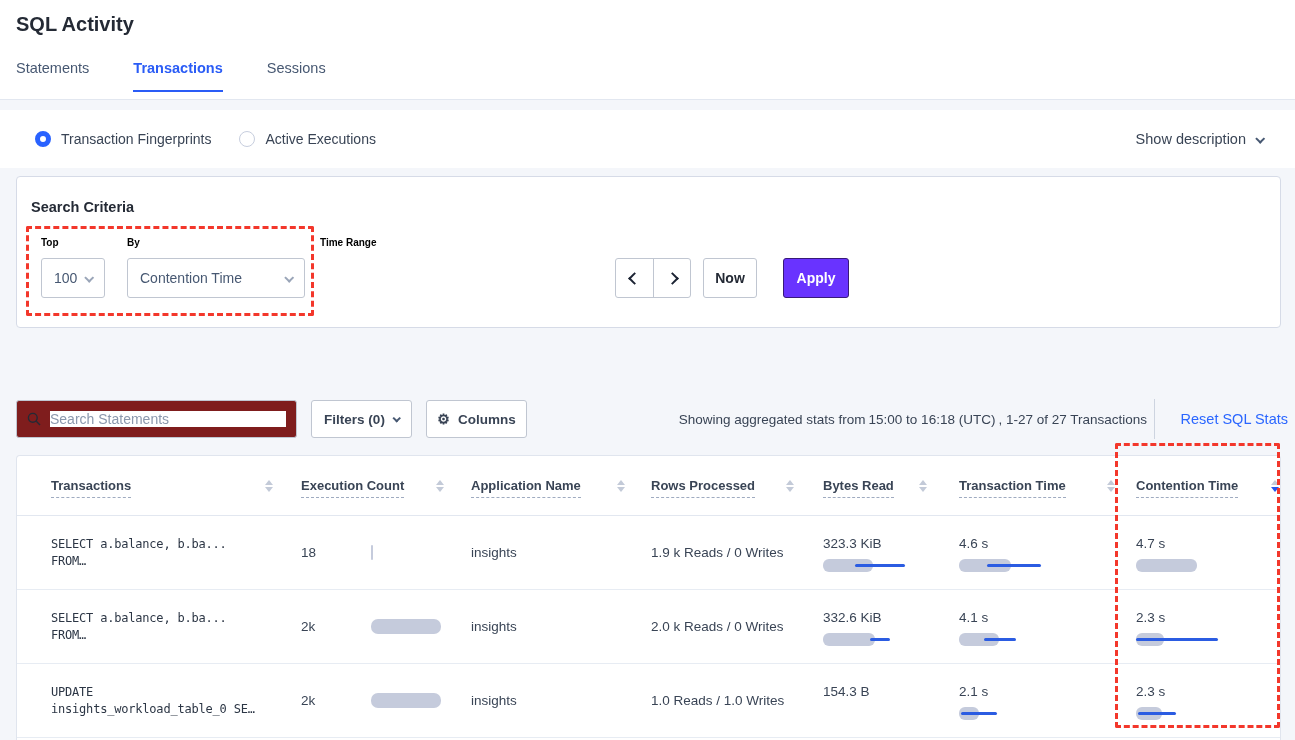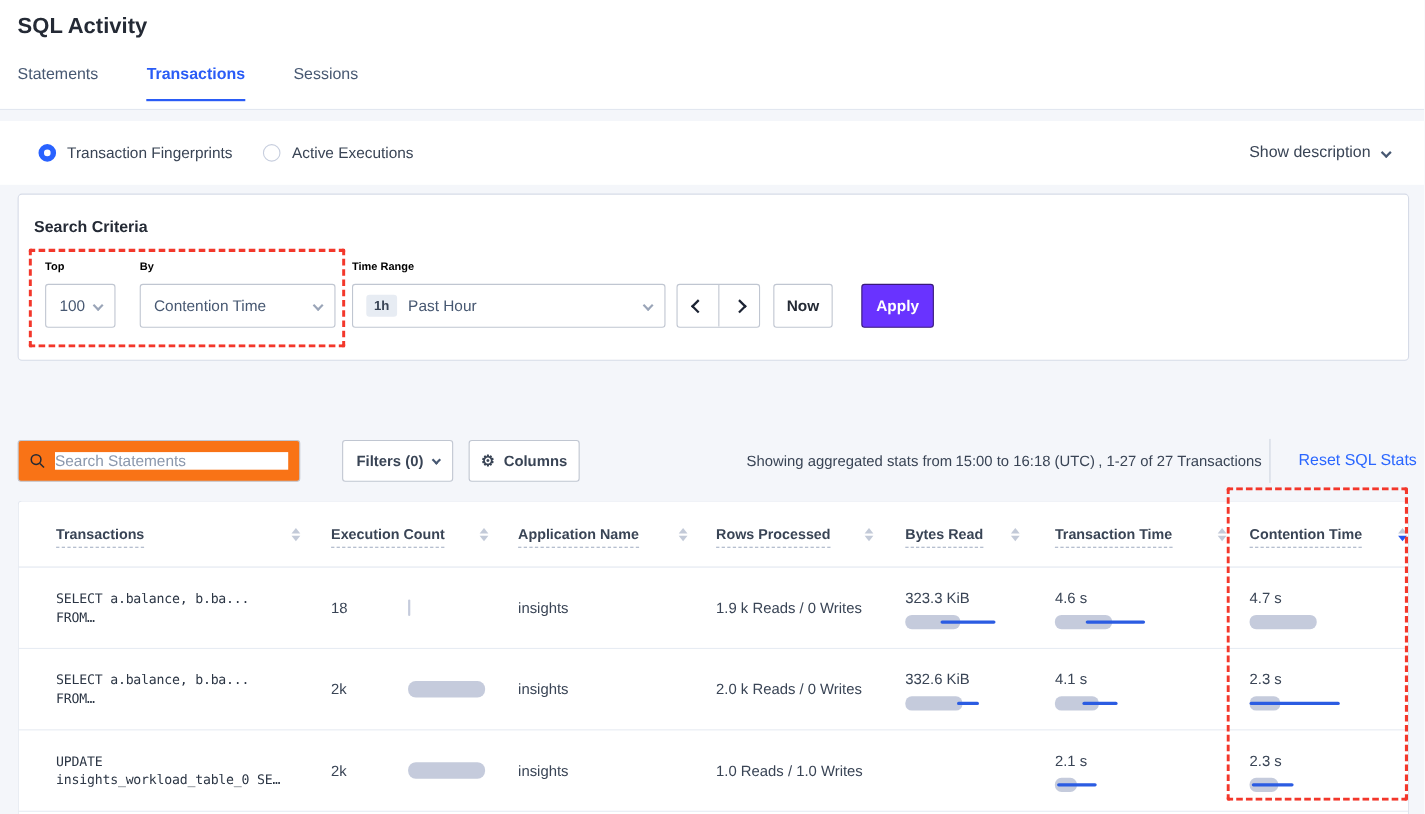--- a/index.html
+++ b/index.html
@@ -41,21 +41,21 @@
   .pager { position:absolute; height:40px; display:flex; border:1px solid #c0c6d1; border-radius:3px; background:#fff; overflow:hidden; }
   .pager .pbtn { width:37px; display:flex; align-items:center; justify-content:center; cursor:pointer; }
   .pager .pbtn + .pbtn { border-left:1px solid #c0c6d1; }
   .btn-apply { background:#6933ff; border:1px solid #38197a; color:#fff; font-weight:700; }
 
   
   .red-rect { position:absolute; border:3px dashed #f3372b; border-radius:2px; pointer-events:none; z-index:60; }
 
   
   .results-heading { position:absolute; left:16px; top:362px; font-size:15px; font-weight:700; color:#242a35; }
-  .search-input { position:absolute; left:16px; top:400px; width:257px; height:38px; background:#f97316; border:1px solid #c0c6d1; border-radius:3px; display:flex; align-items:center; padding:0 10px; gap:9px; }
+  .search-input { position:absolute; left:16px; top:400px; width:281px; height:38px; background:#7f1d1d; border:1px solid #c0c6d1; border-radius:3px; display:flex; align-items:center; padding:0 10px; gap:9px; }
   .search-input input { border:none; outline:none; flex:1; font-size:14px; color:#394455; font-family:"Liberation Sans",sans-serif; }
   .search-input input::placeholder { color:#8b98ad; }
   .toolbar-btn { position:absolute; top:400px; height:38px; background:#fff; border:1px solid #c0c6d1; border-radius:3px; display:flex; align-items:center; justify-content:center; gap:8px; font-size:13.5px; font-weight:600; color:#394455; cursor:pointer; }
   .gear-glyph { font-size:14px; color:#394455; line-height:1; }
   .stats-line { position:absolute; top:400px; right:148px; height:38px; display:flex; align-items:center; font-size:13.5px; color:#394455; white-space:nowrap; }
   .stats-line b { font-weight:400; margin:0 3px; }
   .toolbar-divider { position:absolute; top:399px; right:140px; width:1px; height:40px; background:#cdd4e0; }
   .reset-link { position:absolute; top:400px; right:7px; height:38px; display:flex; align-items:center; font-size:14.5px; color:#2a66ff; cursor:pointer; }
 
   
@@ -122,25 +122,20 @@
       <span class="chev gray"></span>
     </div>
 
     <div class="field-label" style="left:110px; top:60px;">By</div>
     <div class="select-box" style="left:110px; top:81px; width:178px;">
       <span class="val">Contention Time</span>
       <span class="chev gray"></span>
     </div>
 
     <div class="field-label" style="left:303px; top:60px;">Time Range</div>
-    <div class="select-box" style="left:303px; top:81px; width:285px;">
-      <span class="time-badge">1h</span>
-      <span class="val">Past Hour</span>
-      <span class="chev gray"></span>
-    </div>
 
     <div class="pager" style="left:598px; top:81px;">
       <div class="pbtn">
           <span class="chev big left"></span>
         </div>
       <div class="pbtn">
           <span class="chev big right"></span>
         </div>
     </div>
 
@@ -299,20 +294,24 @@
         <span class="sql-line">insights_workload_table_0 SE…</span>
       </div>
       <div class="cell exec-cell" style="left:284px; width:170px;">
         <span class="exec-num">2k</span>
         <span class="exec-bar-wrap">
             <span class="bar-gray" style="width: 70px; height: 15px;"></span>
           </span>
       </div>
       <div class="cell" style="left:454px; width:170px;">insights</div>
       <div class="cell" style="left:634px; width:170px;">1.0 Reads / 1.0 Writes</div>
+      <div class="cell metric-cell" style="left:806px; width:130px;">
+        <span class="metric-val">154.3 B</span>
+        <span class="bar-wrap"></span>
+      </div>
       <div class="cell metric-cell" style="left:942px; width:170px;">
         <span class="metric-val">2.1 s</span>
         <span class="bar-wrap">
             <span class="bar-gray" style="width: 20px;"></span>
             <span class="bar-blue" style="left: 2px; width: 36px;"></span>
           </span>
       </div>
       <div class="cell metric-cell" style="left:1119px; width:140px;">
         <span class="metric-val">2.3 s</span>
         <span class="bar-wrap">

